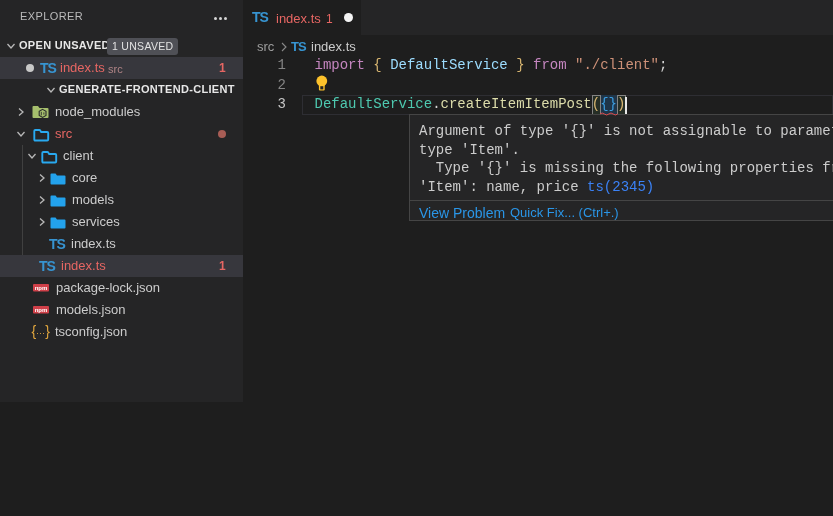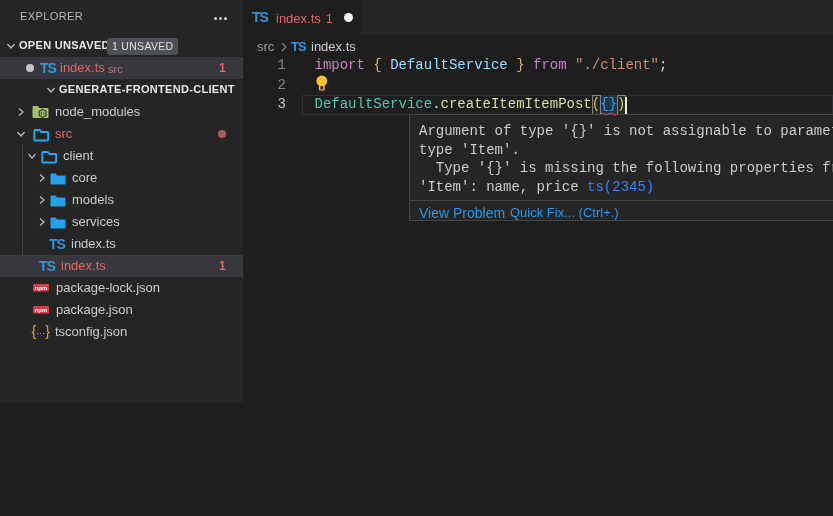--- a/index.html
+++ b/index.html
@@ -135,21 +135,21 @@
       <text x="8" y="5.8" font-size="6" font-weight="bold" fill="#ffffff" text-anchor="middle" font-family="Liberation Sans">npm</text>
     </svg>
     <div class="lbl" style="left:56px;">package-lock.json</div>
   </div>
 
   <div class="row" style="top:299px;">
     <svg class="abs" width="16" height="8" style="left:32.5px;top:7px;">
       <rect x="0" y="0" width="16" height="7.5" rx="1" fill="#d04049"></rect>
       <text x="8" y="5.8" font-size="6" font-weight="bold" fill="#ffffff" text-anchor="middle" font-family="Liberation Sans">npm</text>
     </svg>
-    <div class="lbl" style="left:56px;">package.json</div>
+    <div class="lbl" style="left:56px;">models.json</div>
   </div>
 
   <div class="row" style="top:321px;">
     <div class="abs" style="left:31.5px;top:2px;font-size:14px;color:#e0a63e;">{<span style="font-size:9px;position:relative;top:-2px;letter-spacing:0.5px;">...</span>}</div>
     <div class="lbl" style="left:55px;">tsconfig.json</div>
   </div>
 
   <div class="abs" style="left:243px;top:0;width:590px;height:35px;background:#252526;"></div>
   <div class="abs" style="left:243px;top:0;width:118px;height:35px;background:#1e1e1e;"></div>
   <div class="ts-ico" style="left:252px;top:6px;">TS</div>

